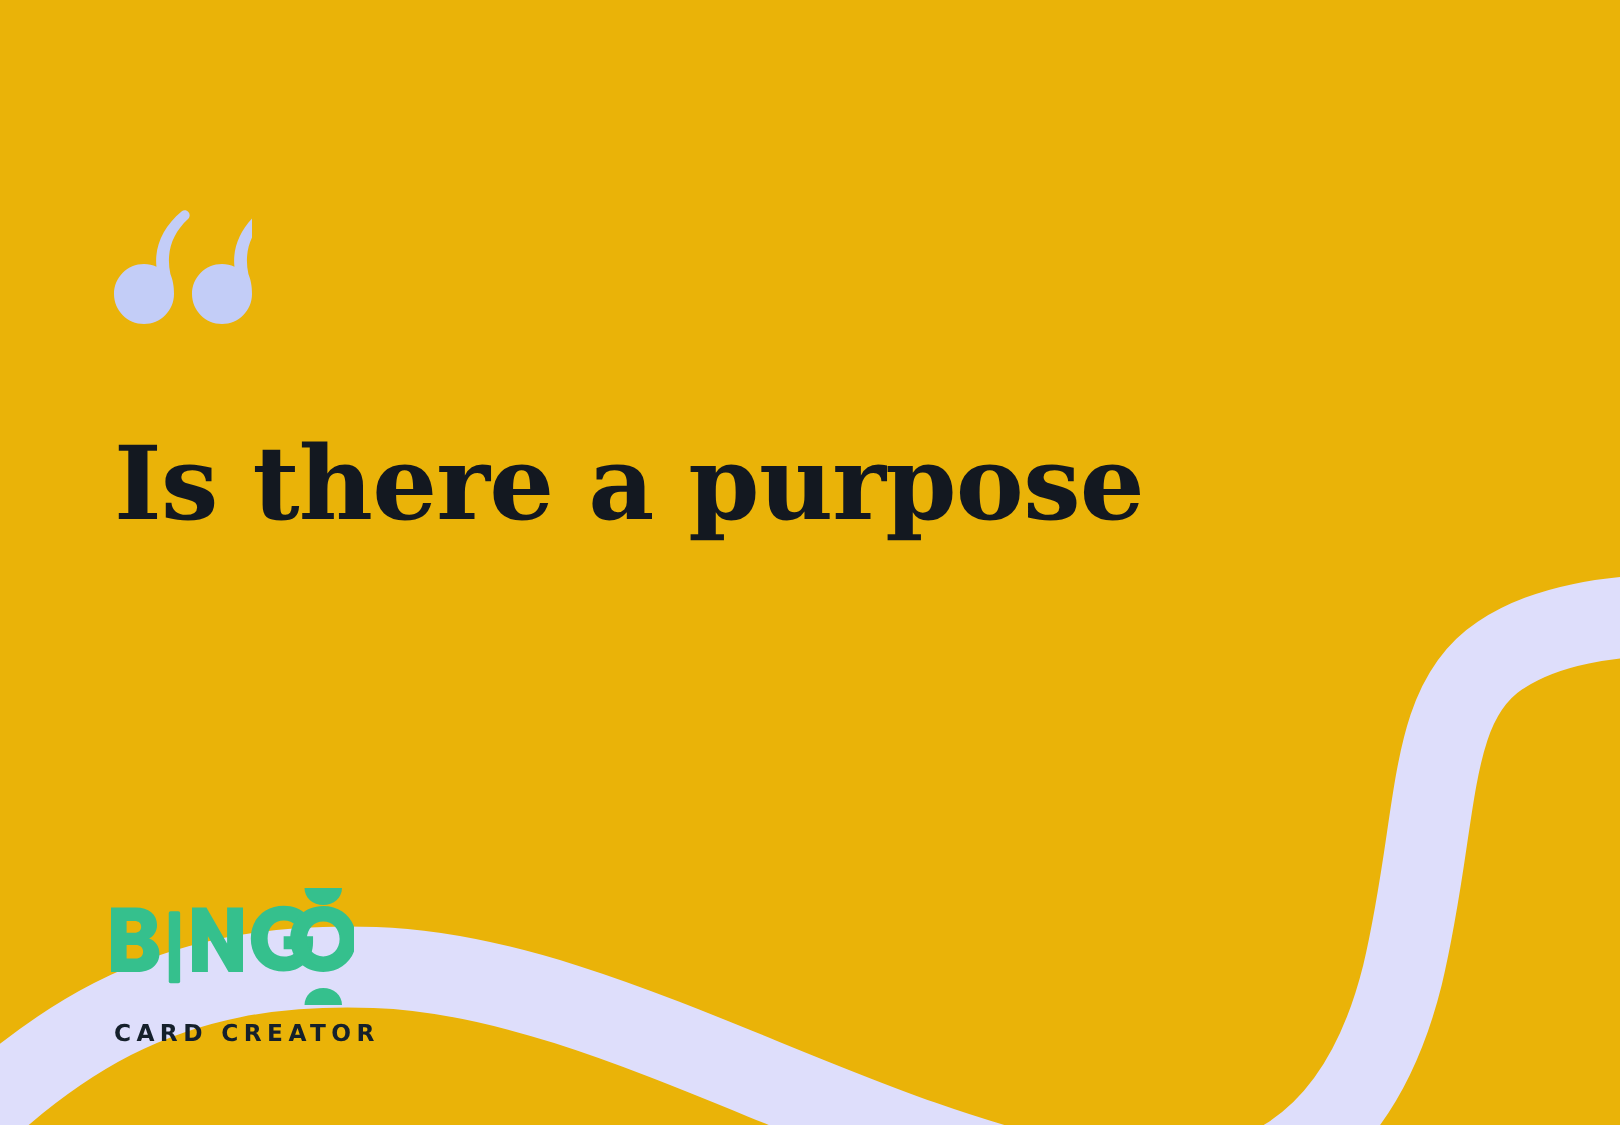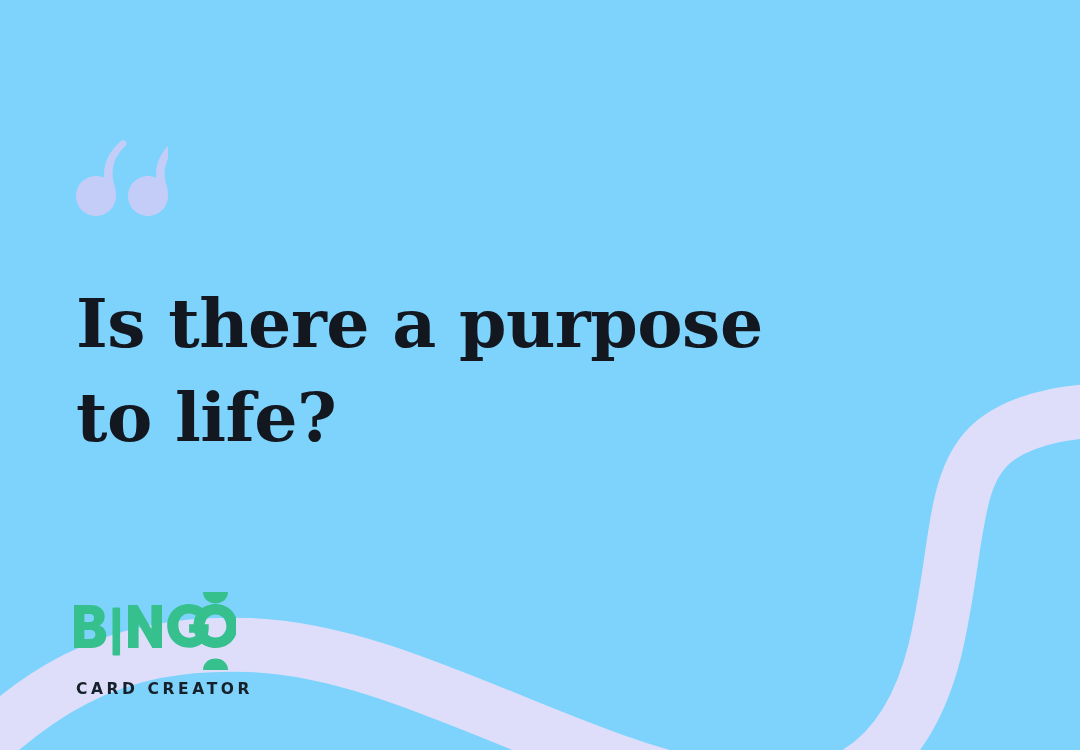--- a/index.html
+++ b/index.html
@@ -11,21 +11,21 @@
     width: 1080px;
     height: 750px;
     overflow: hidden;
     font-family: "Liberation Sans", sans-serif;
   }
 
   .card {
     position: relative;
     width: 1080px;
     height: 750px;
-    background: #7dd3fc;
+    background: #eab308;
     overflow: hidden;
   }
 
   
   .wave-layer {
     position: absolute;
     left: 0;
     top: 0;
     width: 1080px;
     height: 750px;
@@ -119,21 +119,20 @@
                C 98.4 1.85, 100.4 1.95, 101.6 3.25
                C 102.8 4.6, 102.7 6.7, 101.35 7.95
                C 90.4 18.1, 86.6 30.6, 89.6 44.6
                C 91.1 48.5, 92 52.1, 92 58
                C 92 69.05, 83.05 78, 72 78 Z"></path>
     </g>
   </svg>
 
   <h1 class="headline">
     <span class="line">Is there a purpose</span>
-    <span class="line">to life?</span>
   </h1>
 
   <div class="logo">
 
     <svg class="logo-mark" viewBox="0 0 162 78" width="162" height="78" aria-hidden="true">
       <g fill="#35c08d">
 
         <path d="M0 13 h16.5
                  c8.6 0 14.2 4.6 14.2 11.6
                  c0 4.1-2.0 7.3-5.3 9.0

